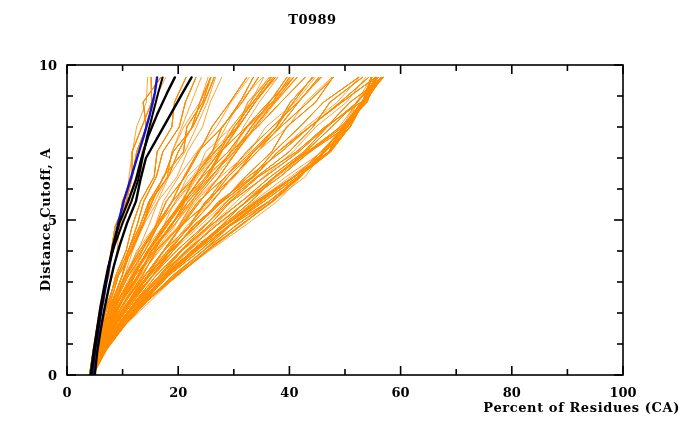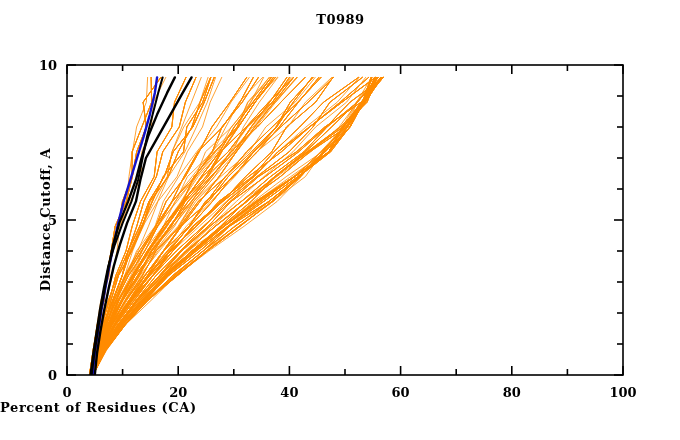--- a/index.html
+++ b/index.html
@@ -24,41 +24,40 @@
     position: absolute;
     left: 0;
     top: 12px;
     width: 625px;
     text-align: center;
     font-family: "DejaVu Serif", "Liberation Serif", serif;
     font-weight: bold;
     font-size: 13px;
     color: #000000;
     letter-spacing: 0.5px;
-    margin-left: 28px;
   }
   #plot-svg {
     position: absolute;
     left: 0;
     top: 0;
   }
   .axis-label {
     position: absolute;
     font-family: "DejaVu Serif", "Liberation Serif", serif;
     font-weight: bold;
     font-size: 13px;
     color: #000000;
     letter-spacing: 0.6px;
     white-space: nowrap;
   }
   #xlabel {
     left: 0;
     top: 400px;
     width: 680px;
-    text-align: left;
+    text-align: right;
   }
   #ylabel {
     left: -85px;
     top: 212px;
     width: 260px;
     text-align: center;
     transform: rotate(-90deg);
     transform-origin: 50% 50%;
   }
   .tick-text {

